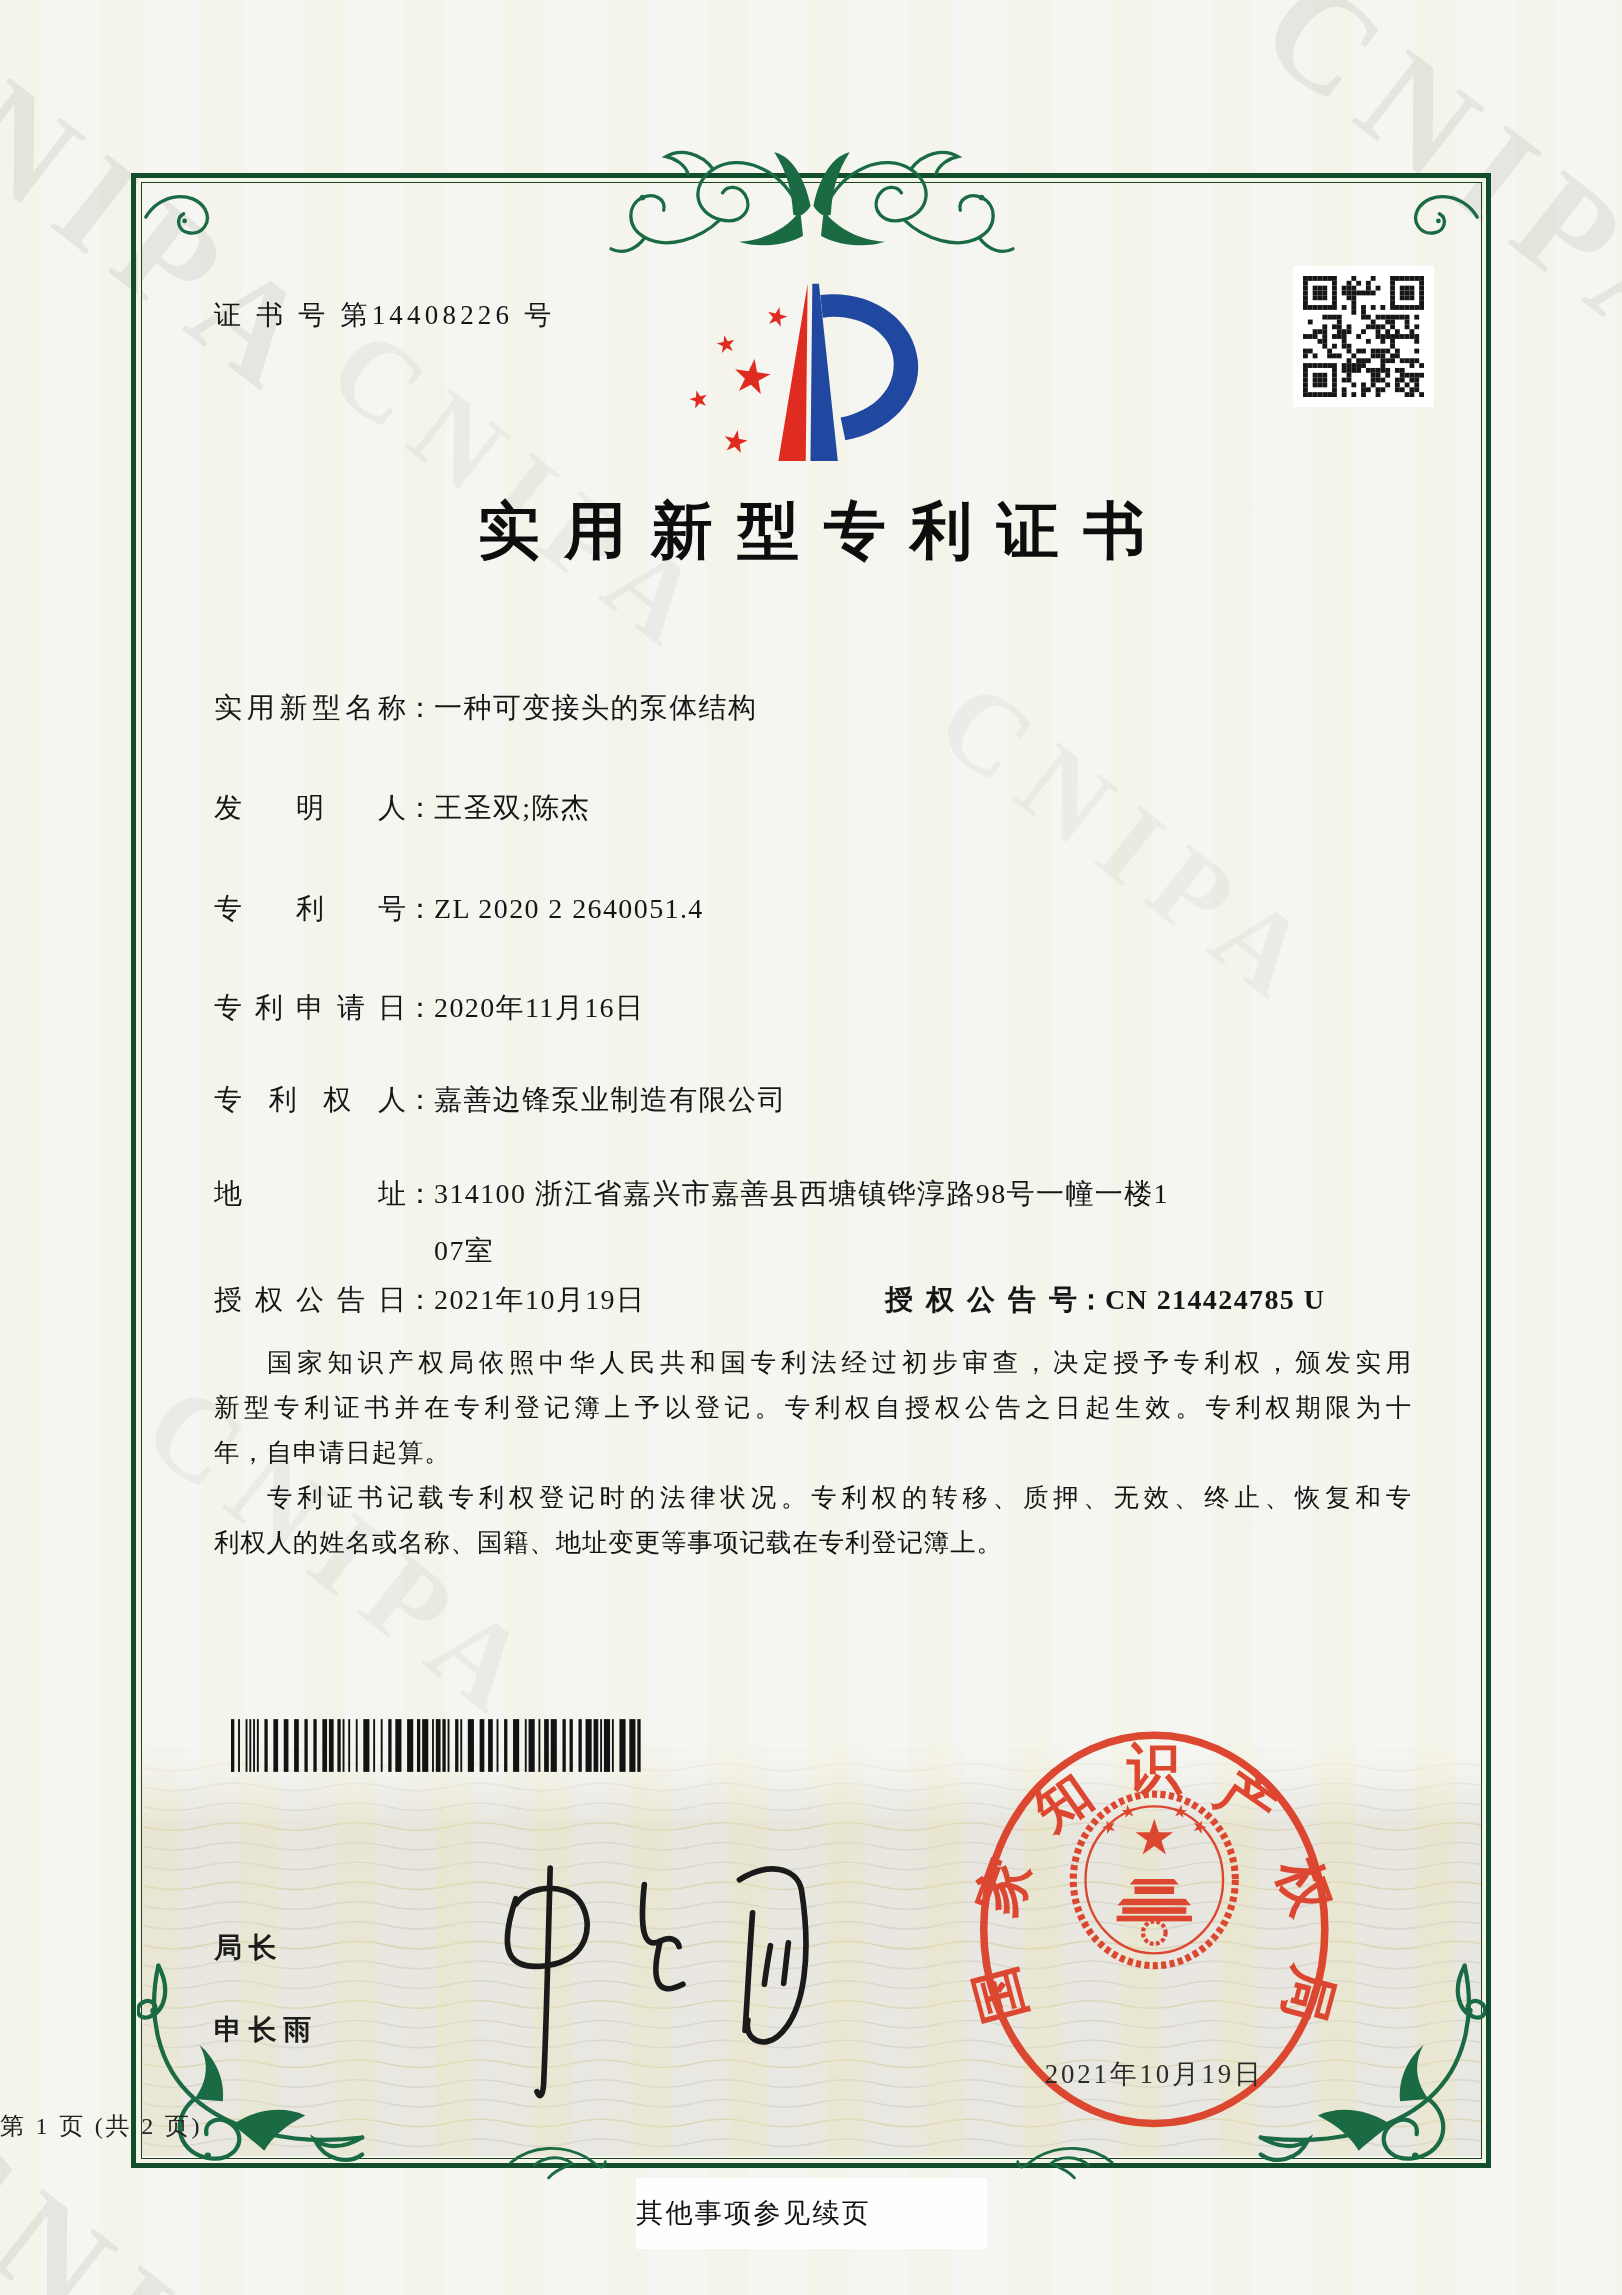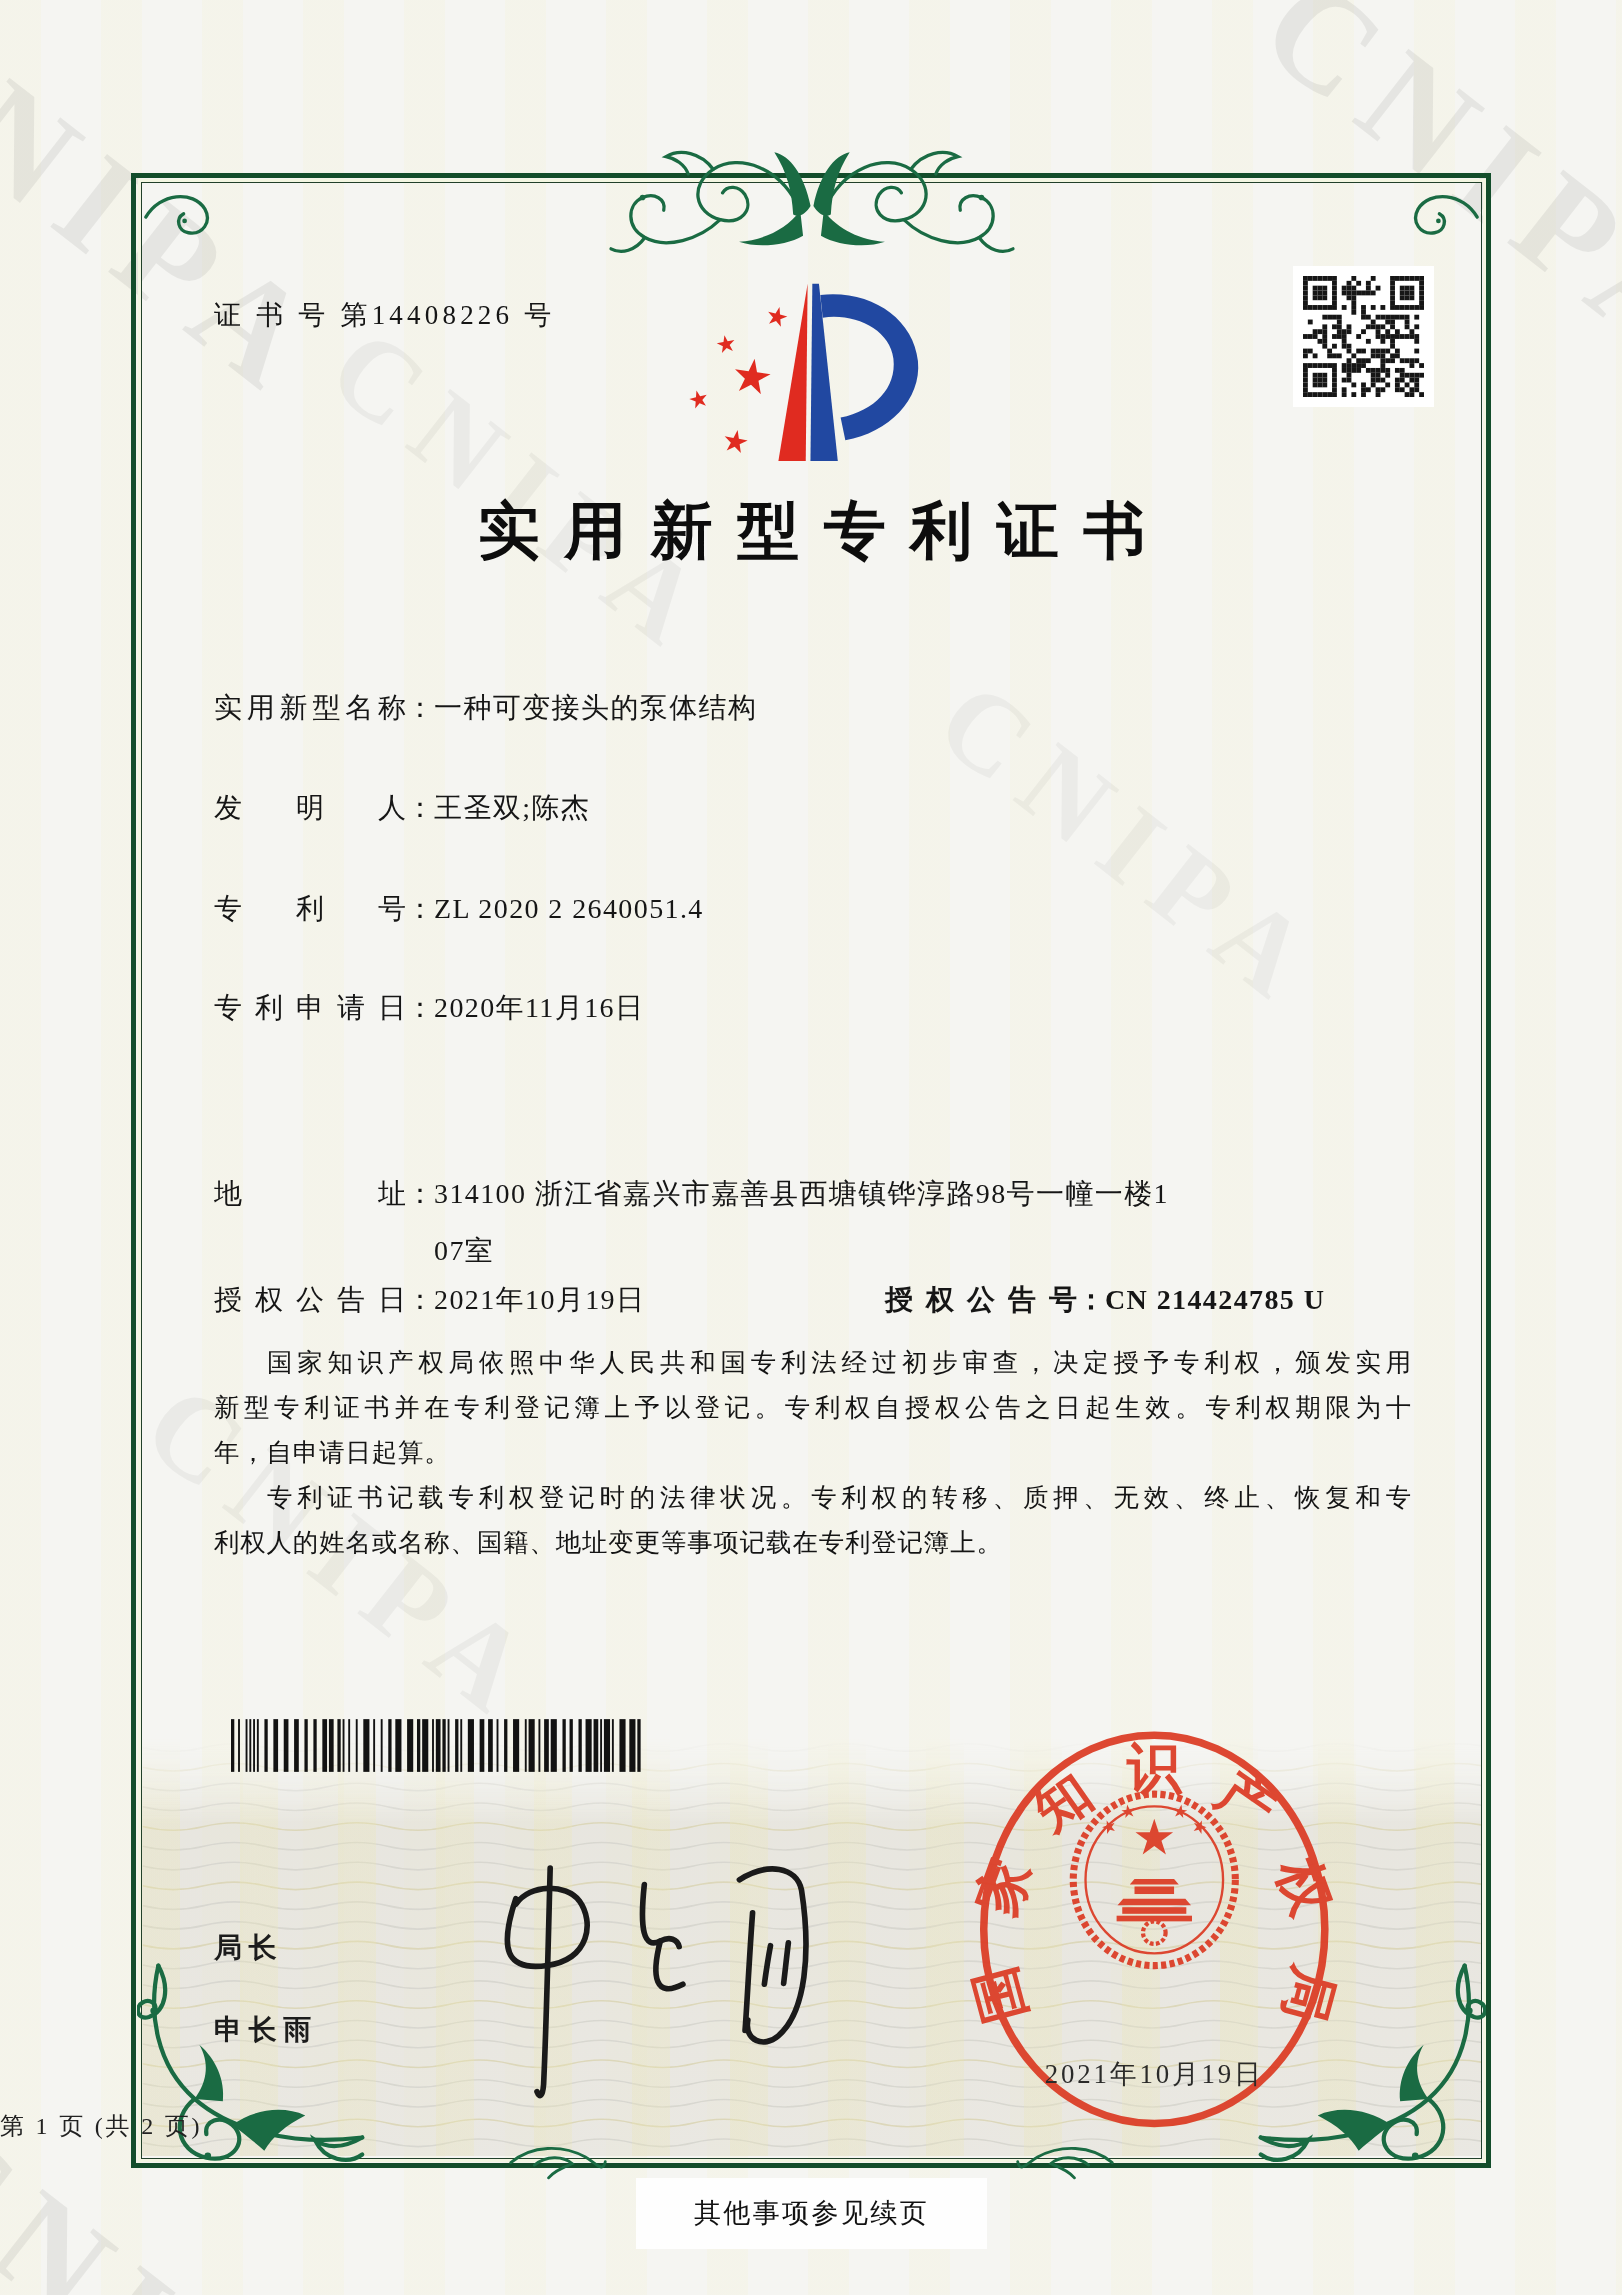--- a/index.html
+++ b/index.html
@@ -56,21 +56,21 @@
     -webkit-mask-image:linear-gradient(180deg, transparent 0, #000 85px);
     mask-image:linear-gradient(180deg, transparent 0, #000 85px);}
   #waves-stripes{ position:absolute; inset:0; opacity:.5;
     background:repeating-linear-gradient(90deg, rgba(236,231,180,.55) 0 38px, rgba(0,0,0,0) 38px 98px);}
   
   .issuer{ left:214px; font-family:"Liberation Sans","DejaVu Sans",sans-serif;
     font-weight:600; font-size:28px; letter-spacing:6.6px; color:#1c1c1c;margin-top:17px;}
   
   #page-no{ left:0; top:2110px; width:1569px; text-align:left; font-size:24px; letter-spacing:2.8px; color:#222;}
   #note-box{ left:636px; top:2178px; width:351px; height:71px; background:#fefefe;
-    text-align:center; line-height:71px; font-size:27px; letter-spacing:2.4px; color:#111;}
+    line-height:71px; font-size:27px; letter-spacing:2.4px; color:#111;}
   svg{display:block;}
 </style>
 </head>
 <body>
 
 <div id="page">
 
   <div id="stripes" class="abs"></div>
 
   <div class="abs wm" style="left:-66px;top:-28px;font-size:141px;opacity:.06">CNIPA</div>
@@ -488,20 +488,23 @@
   </div>
   <div class="frow" style="top:789px">
     <span class="flabel">发明人</span><span>：</span><span class="fvalue">王圣双;陈杰</span>
   </div>
   <div class="frow" style="top:890px">
     <span class="flabel">专利号</span><span>：</span><span class="fvalue">ZL 2020 2 2640051.4</span>
   </div>
   <div class="frow" style="top:989px">
     <span class="flabel">专利申请日</span><span>：</span><span class="fvalue">2020年11月16日</span>
   </div>
+  <div class="frow" style="top:1081px">
+    <span class="flabel">专利权人</span><span>：</span><span class="fvalue">嘉善边锋泵业制造有限公司</span>
+  </div>
   <div class="frow" id="row-address" style="top:1165px">
     <span class="flabel">地址</span><span>：</span><span class="addr-val"><span>314100 浙江省嘉兴市嘉善县西塘镇铧淳路98号一幢一楼1</span><br><span>07室</span></span>
   </div>
   <div class="frow" style="top:1281px">
     <span class="flabel">授权公告日</span><span>：</span><span class="fvalue">2021年10月19日</span>
     <span id="grant-right">
       <span class="flabel">授权公告号</span><span>：</span><span class="fvalue">CN 214424785 U</span>
     </span>
   </div>
 

